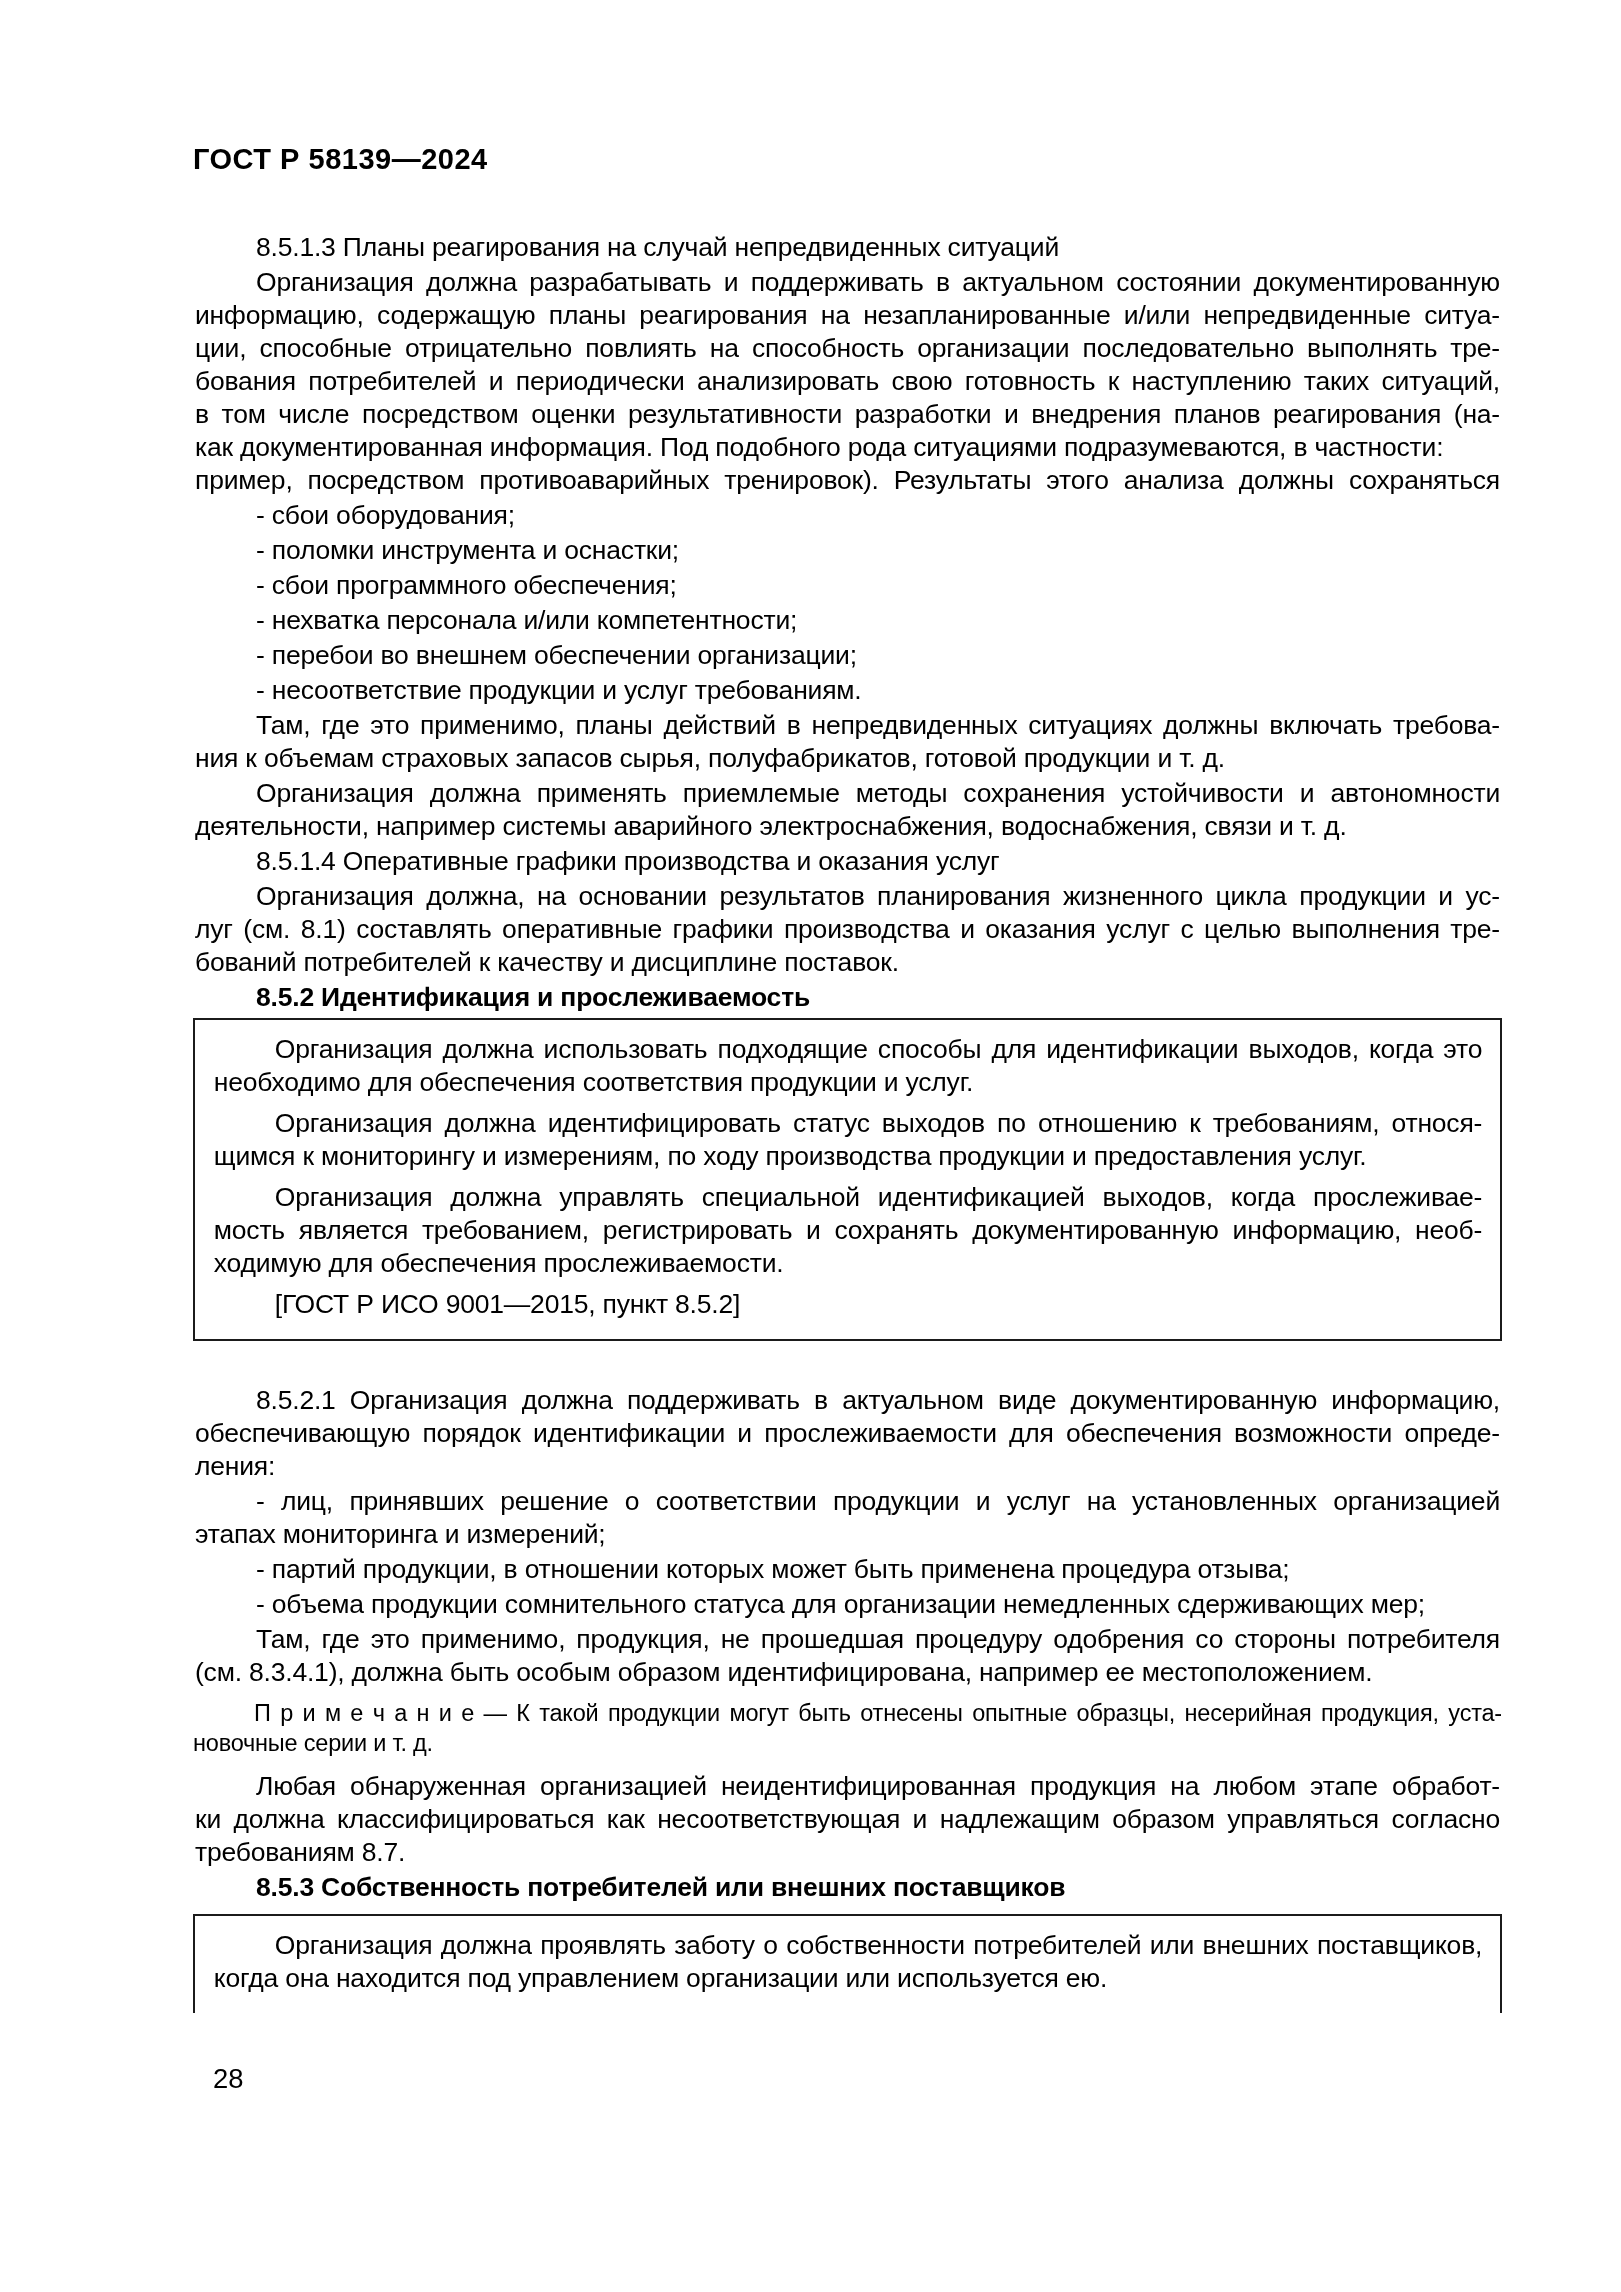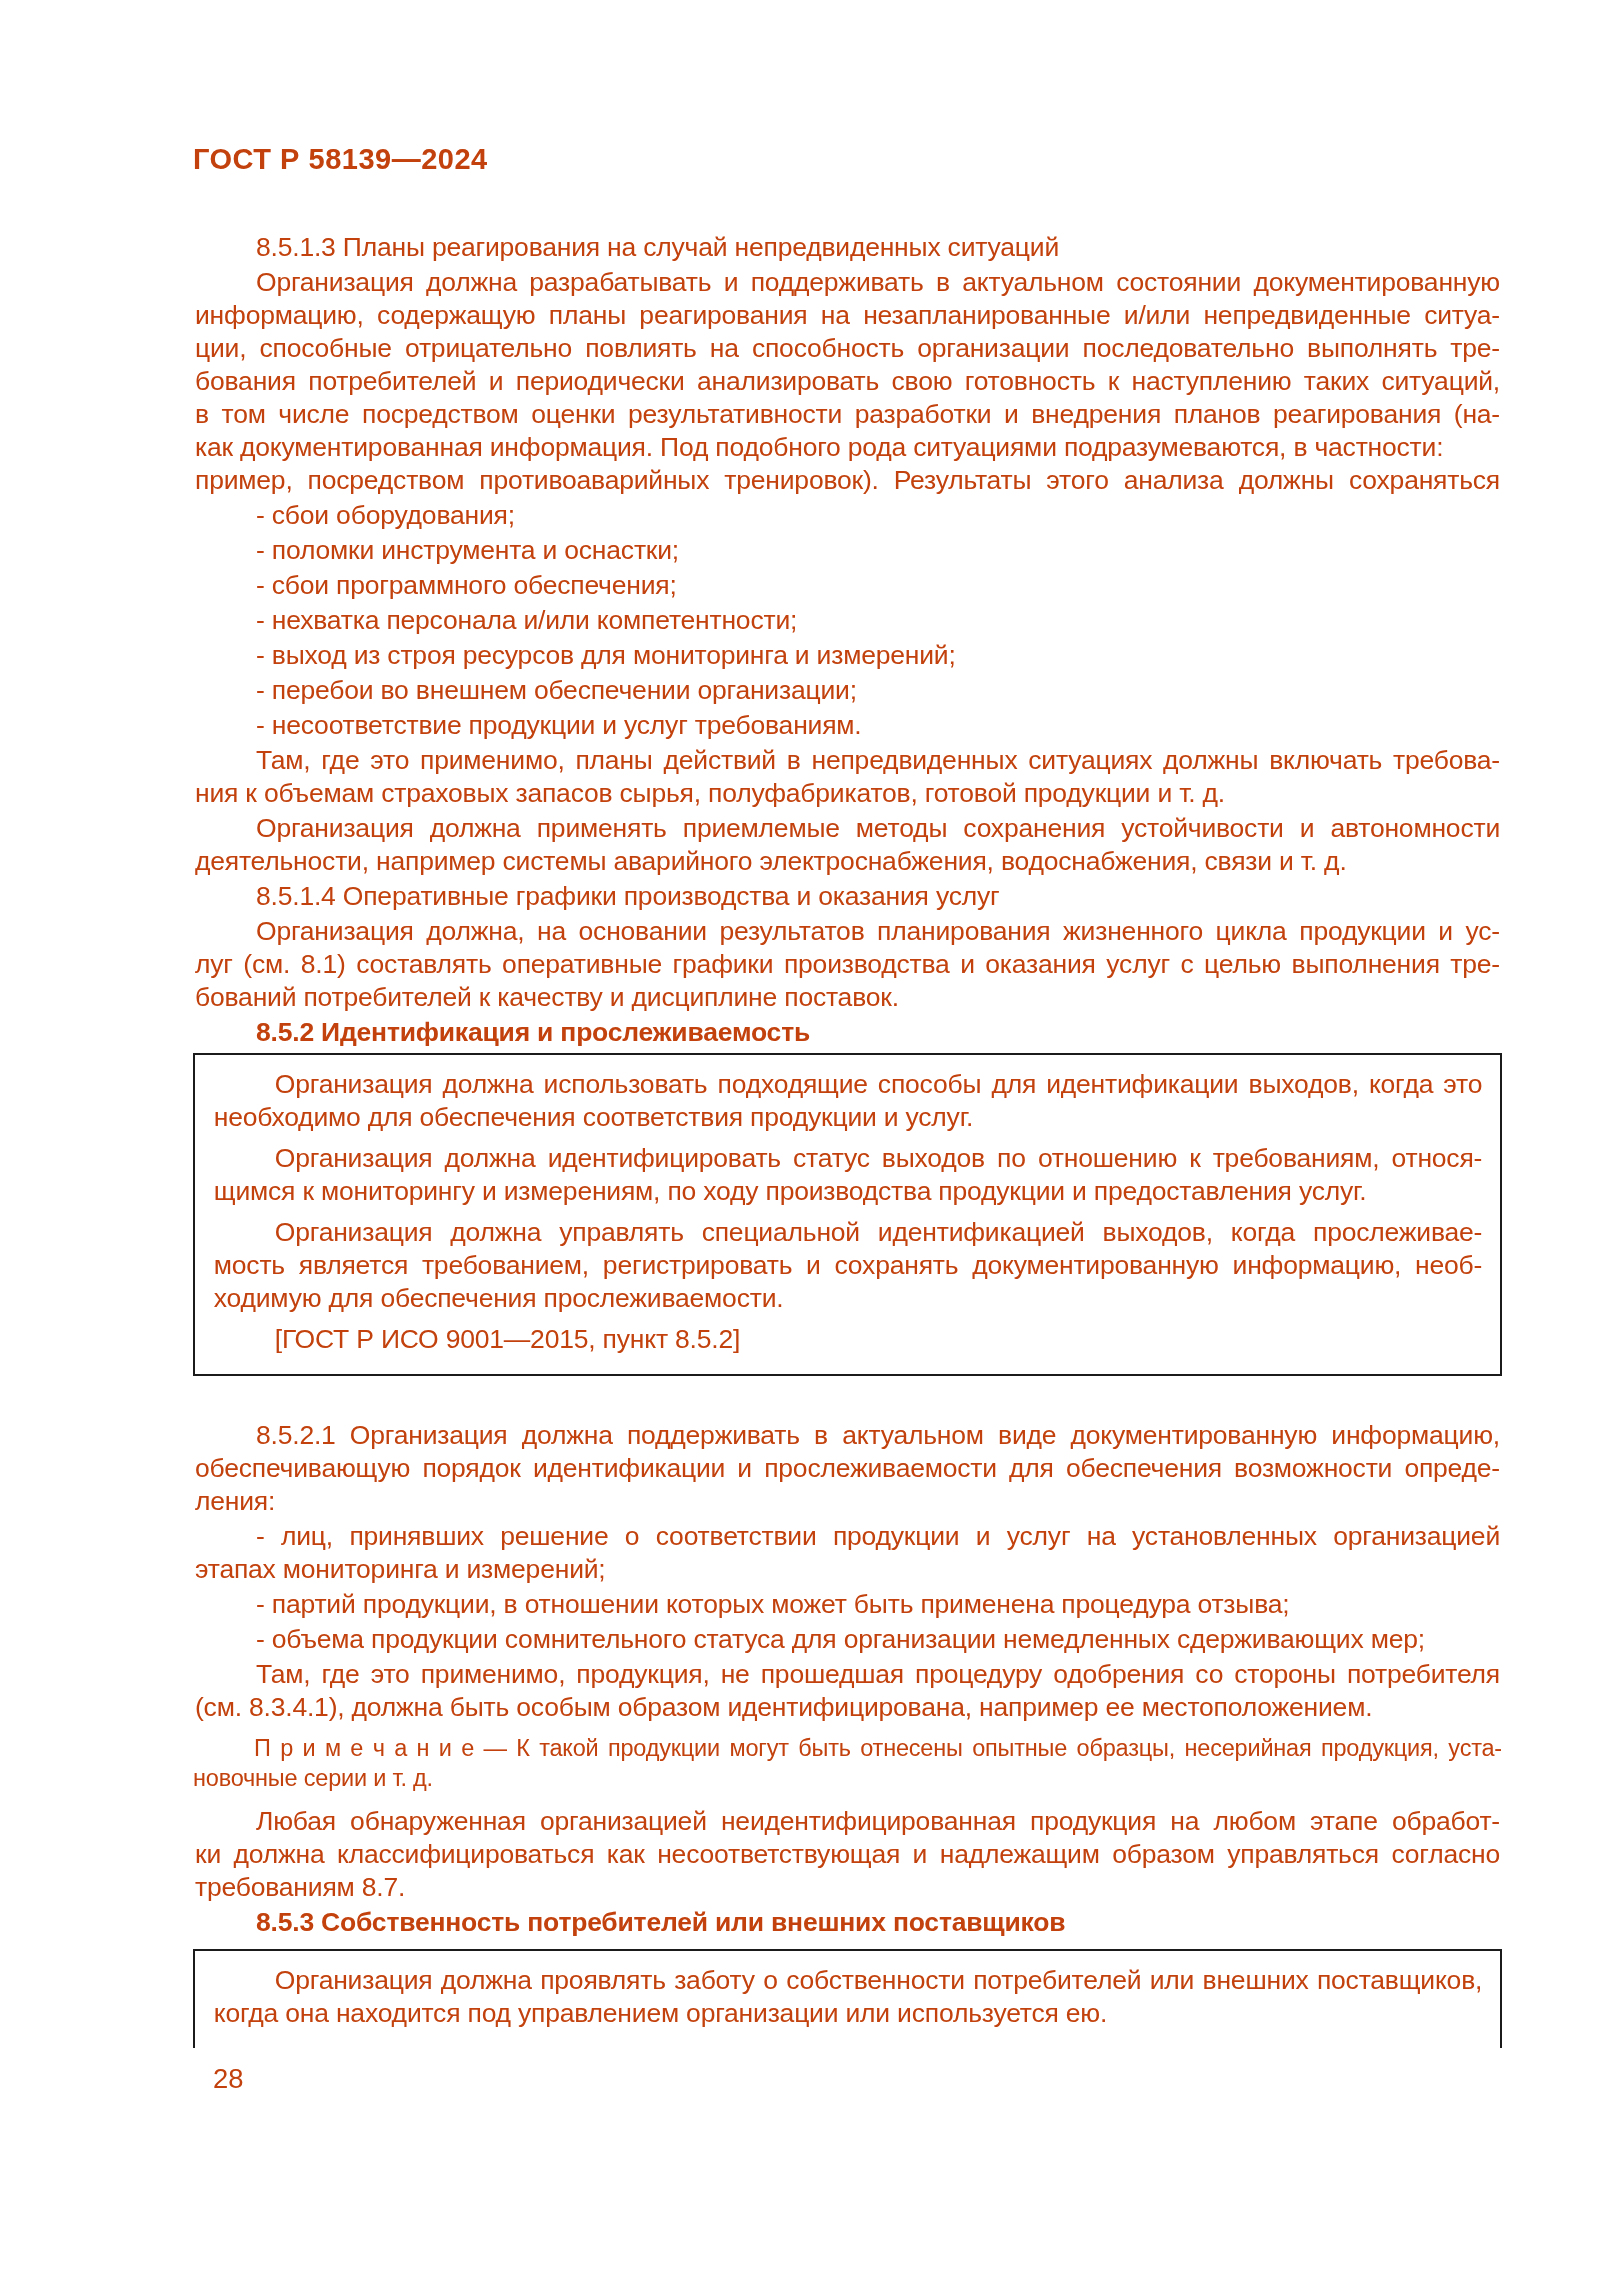--- a/index.html
+++ b/index.html
@@ -1,21 +1,21 @@
 <!DOCTYPE html>
 <html lang="ru"><head>
 <meta charset="utf-8">
 <style>
   html, body { margin: 0; padding: 0; background: #ffffff; }
   .page {
     position: relative;
     width: 1621px;
     height: 2293px;
     background: #ffffff;
-    color: #c2410c;
+    color: #000000;
     font-family: "Liberation Sans", "DejaVu Sans", sans-serif;
     overflow: hidden;
   }
   .running-header {
     position: absolute;
     left: 193px;
     top: 143px;
     font-size: 29px;
     font-weight: bold;
     letter-spacing: 0.5px;
@@ -92,23 +92,20 @@
       <div class="block list">
         <div class="line first">- поломки инструмента и оснастки;</div>
       </div>
       <div class="block list">
         <div class="line first">- сбои программного обеспечения;</div>
       </div>
       <div class="block list">
         <div class="line first">- нехватка персонала и/или компетентности;</div>
       </div>
       <div class="block list">
-        <div class="line first">- выход из строя ресурсов для мониторинга и измерений;</div>
-      </div>
-      <div class="block list">
         <div class="line first">- перебои во внешнем обеспечении организации;</div>
       </div>
       <div class="block list">
         <div class="line first">- несоответствие продукции и услуг требованиям.</div>
       </div>
       <div class="block para">
         <div class="line first just">Там, где это применимо, планы действий в непредвиденных ситуациях должны включать требова-</div>
         <div class="line">ния к объемам страховых запасов сырья, полуфабрикатов, готовой продукции и т. д.</div>
       </div>
       <div class="block para">

